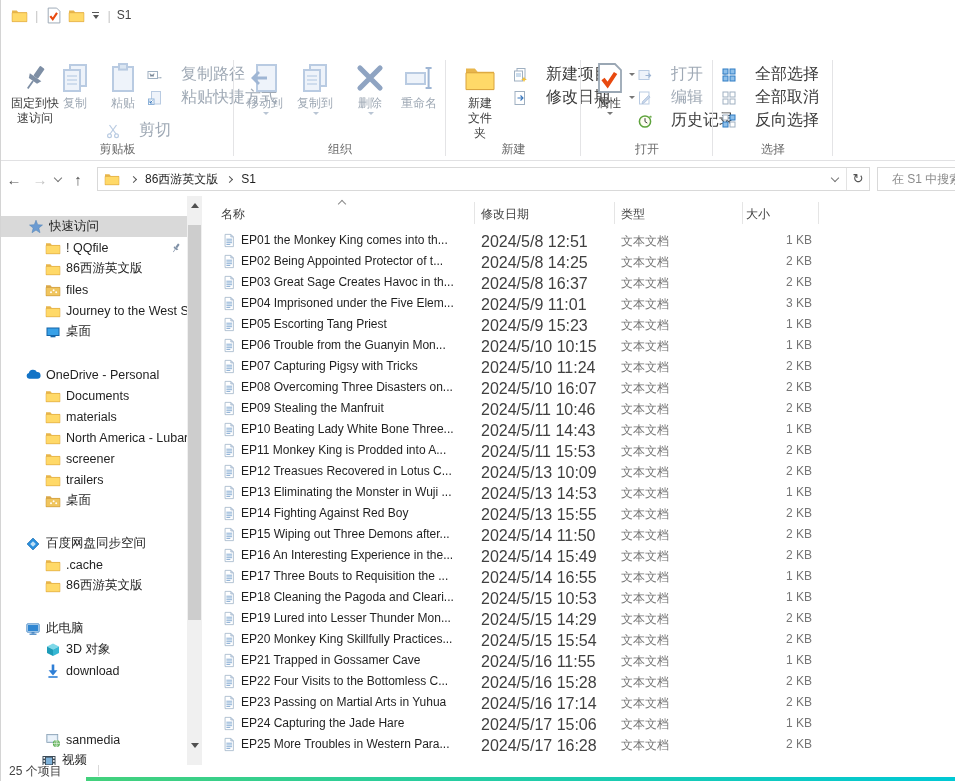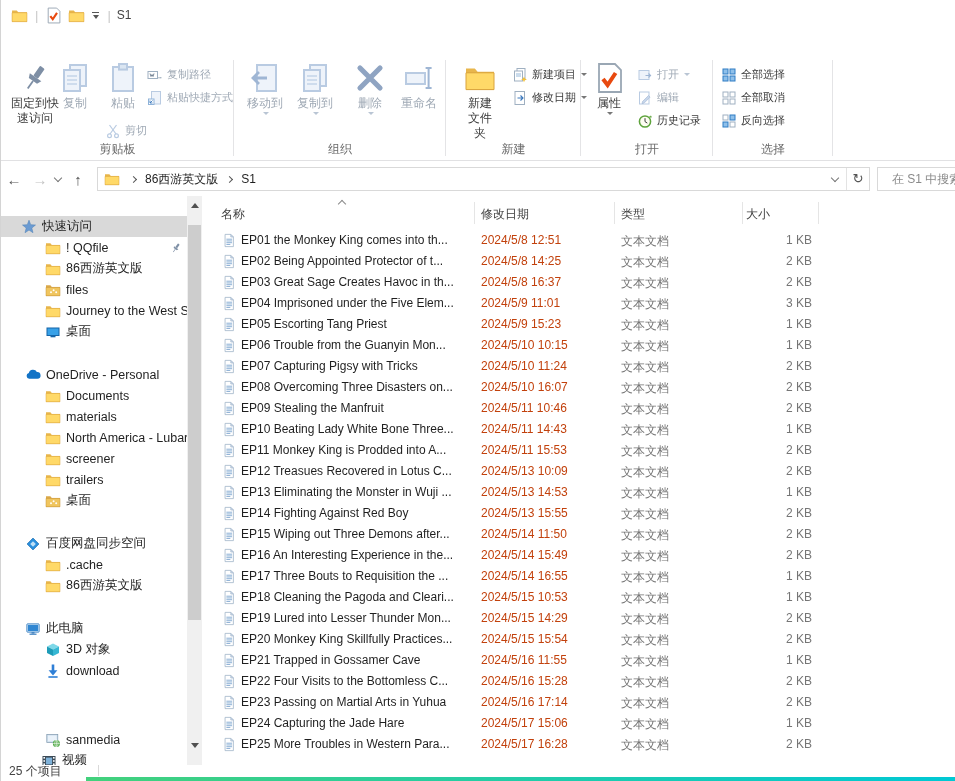--- a/index.html
+++ b/index.html
@@ -23,21 +23,21 @@
 
   
   #ribbon{position:absolute;left:0;top:57px;width:955px;height:104px;background:#fff;border-bottom:1px solid #e1e1e3;}
   .rgroup{position:absolute;top:0;height:104px;}
   .glabel{position:absolute;left:0;right:0;bottom:3px;text-align:center;font-size:12px;color:#6a6a6a;}
   .vsep{position:absolute;top:3px;height:96px;width:1px;background:#e4e4e6;}
   .rbig{position:absolute;top:2px;display:flex;flex-direction:column;align-items:center;}
   .rbig .ricon{width:32px;height:32px;margin:3px 0 2px;}
   .rbig .blabel{font-size:12px;line-height:15px;text-align:center;color:#3b3b3b;}
   .rbig.disabled .blabel{color:#9fa9b5;}
-  .rsmall{position:absolute;display:flex;align-items:center;gap:4px;height:21px;font-size:11px;color:#3b3b3b;white-space:nowrap;}
+  .rsmall{position:absolute;display:flex;align-items:center;gap:18px;height:21px;font-size:16px;color:#3b3b3b;white-space:nowrap;}
   .rsmall.disabled{color:#9fa9b5;}
   .rsmall .sicon{width:16px;height:16px;flex:0 0 16px;}
   .caret-sm{width:0;height:0;border-left:3px solid transparent;border-right:3px solid transparent;border-top:3.5px solid #777;margin-left:1px;}
   .disabled .caret-sm{border-top-color:#b9c5d4;}
   .caret-under{margin-top:1px;}
 
   
   #addressrow{position:absolute;left:0;top:162px;width:955px;height:34px;background:#fff;display:flex;align-items:center;}
   .nav-btn{font-size:15px;color:#555;width:26px;text-align:center;}
   .nav-btn.disabled{color:#c3c3c3;}
@@ -76,21 +76,21 @@
   .hname{position:absolute;left:19px;top:6px;}
   .hdate{position:absolute;left:279px;top:6px;}
   .htype{position:absolute;left:419px;top:6px;}
   .hsize{position:absolute;left:544px;top:6px;}
   .sort-chev{position:absolute;left:137px;top:1px;width:6px;height:6px;border-left:1px solid #8a8a8a;border-top:1px solid #8a8a8a;transform:rotate(45deg);}
   .hsep{position:absolute;top:2px;height:22px;width:1px;background:#e5e5e5;}
   #rows{position:absolute;left:0;top:34px;width:754px;}
   .file-row{position:relative;height:21px;}
   .file-row .doc-ic{position:absolute;left:20px;top:3px;width:14px;height:15px;}
   .c-name{position:absolute;left:39px;top:3px;width:228px;font-size:12px;color:#1f1f1f;white-space:nowrap;overflow:hidden;}
-  .c-date{position:absolute;left:279px;top:3px;width:135px;font-size:12px;color:#c2410c;white-space:nowrap;}
+  .c-date{position:absolute;left:279px;top:3px;width:135px;font-size:16px;color:#404040;white-space:nowrap;}
   .c-type{position:absolute;left:419px;top:3px;width:115px;font-size:12px;color:#757575;white-space:nowrap;}
   .c-size{position:absolute;left:540px;top:3px;width:70px;font-size:12px;color:#757575;text-align:right;white-space:nowrap;}
 
   
   #statusbar{position:absolute;left:0;top:765px;width:955px;height:12px;background:#fff;font-size:12px;color:#444;}
   #statusbar .cnt{position:absolute;left:8px;top:-2px;}
   #statusbar .ssep{position:absolute;left:97px;top:0px;width:1px;height:11px;background:#d9d9d9;}
   #accentline{position:absolute;left:85px;top:777px;width:870px;height:4px;background:linear-gradient(90deg,#43d17c,#00c8d4);}
 </style>
 </head>
@@ -484,21 +484,21 @@
       </div>
     </div>
     <div id="searchbox">
       <input placeholder="在 S1 中搜索" style="">
     </div>
   </div>
 
   <div id="content">
 
     <div id="sidebar" style="padding-top:20px;">
-        <div class="side-item selected" style="padding-left: 20px;">
+        <div class="side-item selected" style="padding-left: 27px;">
     <svg class="sico">
             <use href="#i-quickaccess"></use>
           </svg>
     <span class="side-label">快速访问</span>
 
   </div>
         <div class="side-item pinned" style="padding-left: 44px;">
     <svg class="sico">
             <use href="#i-folder"></use>
           </svg>

